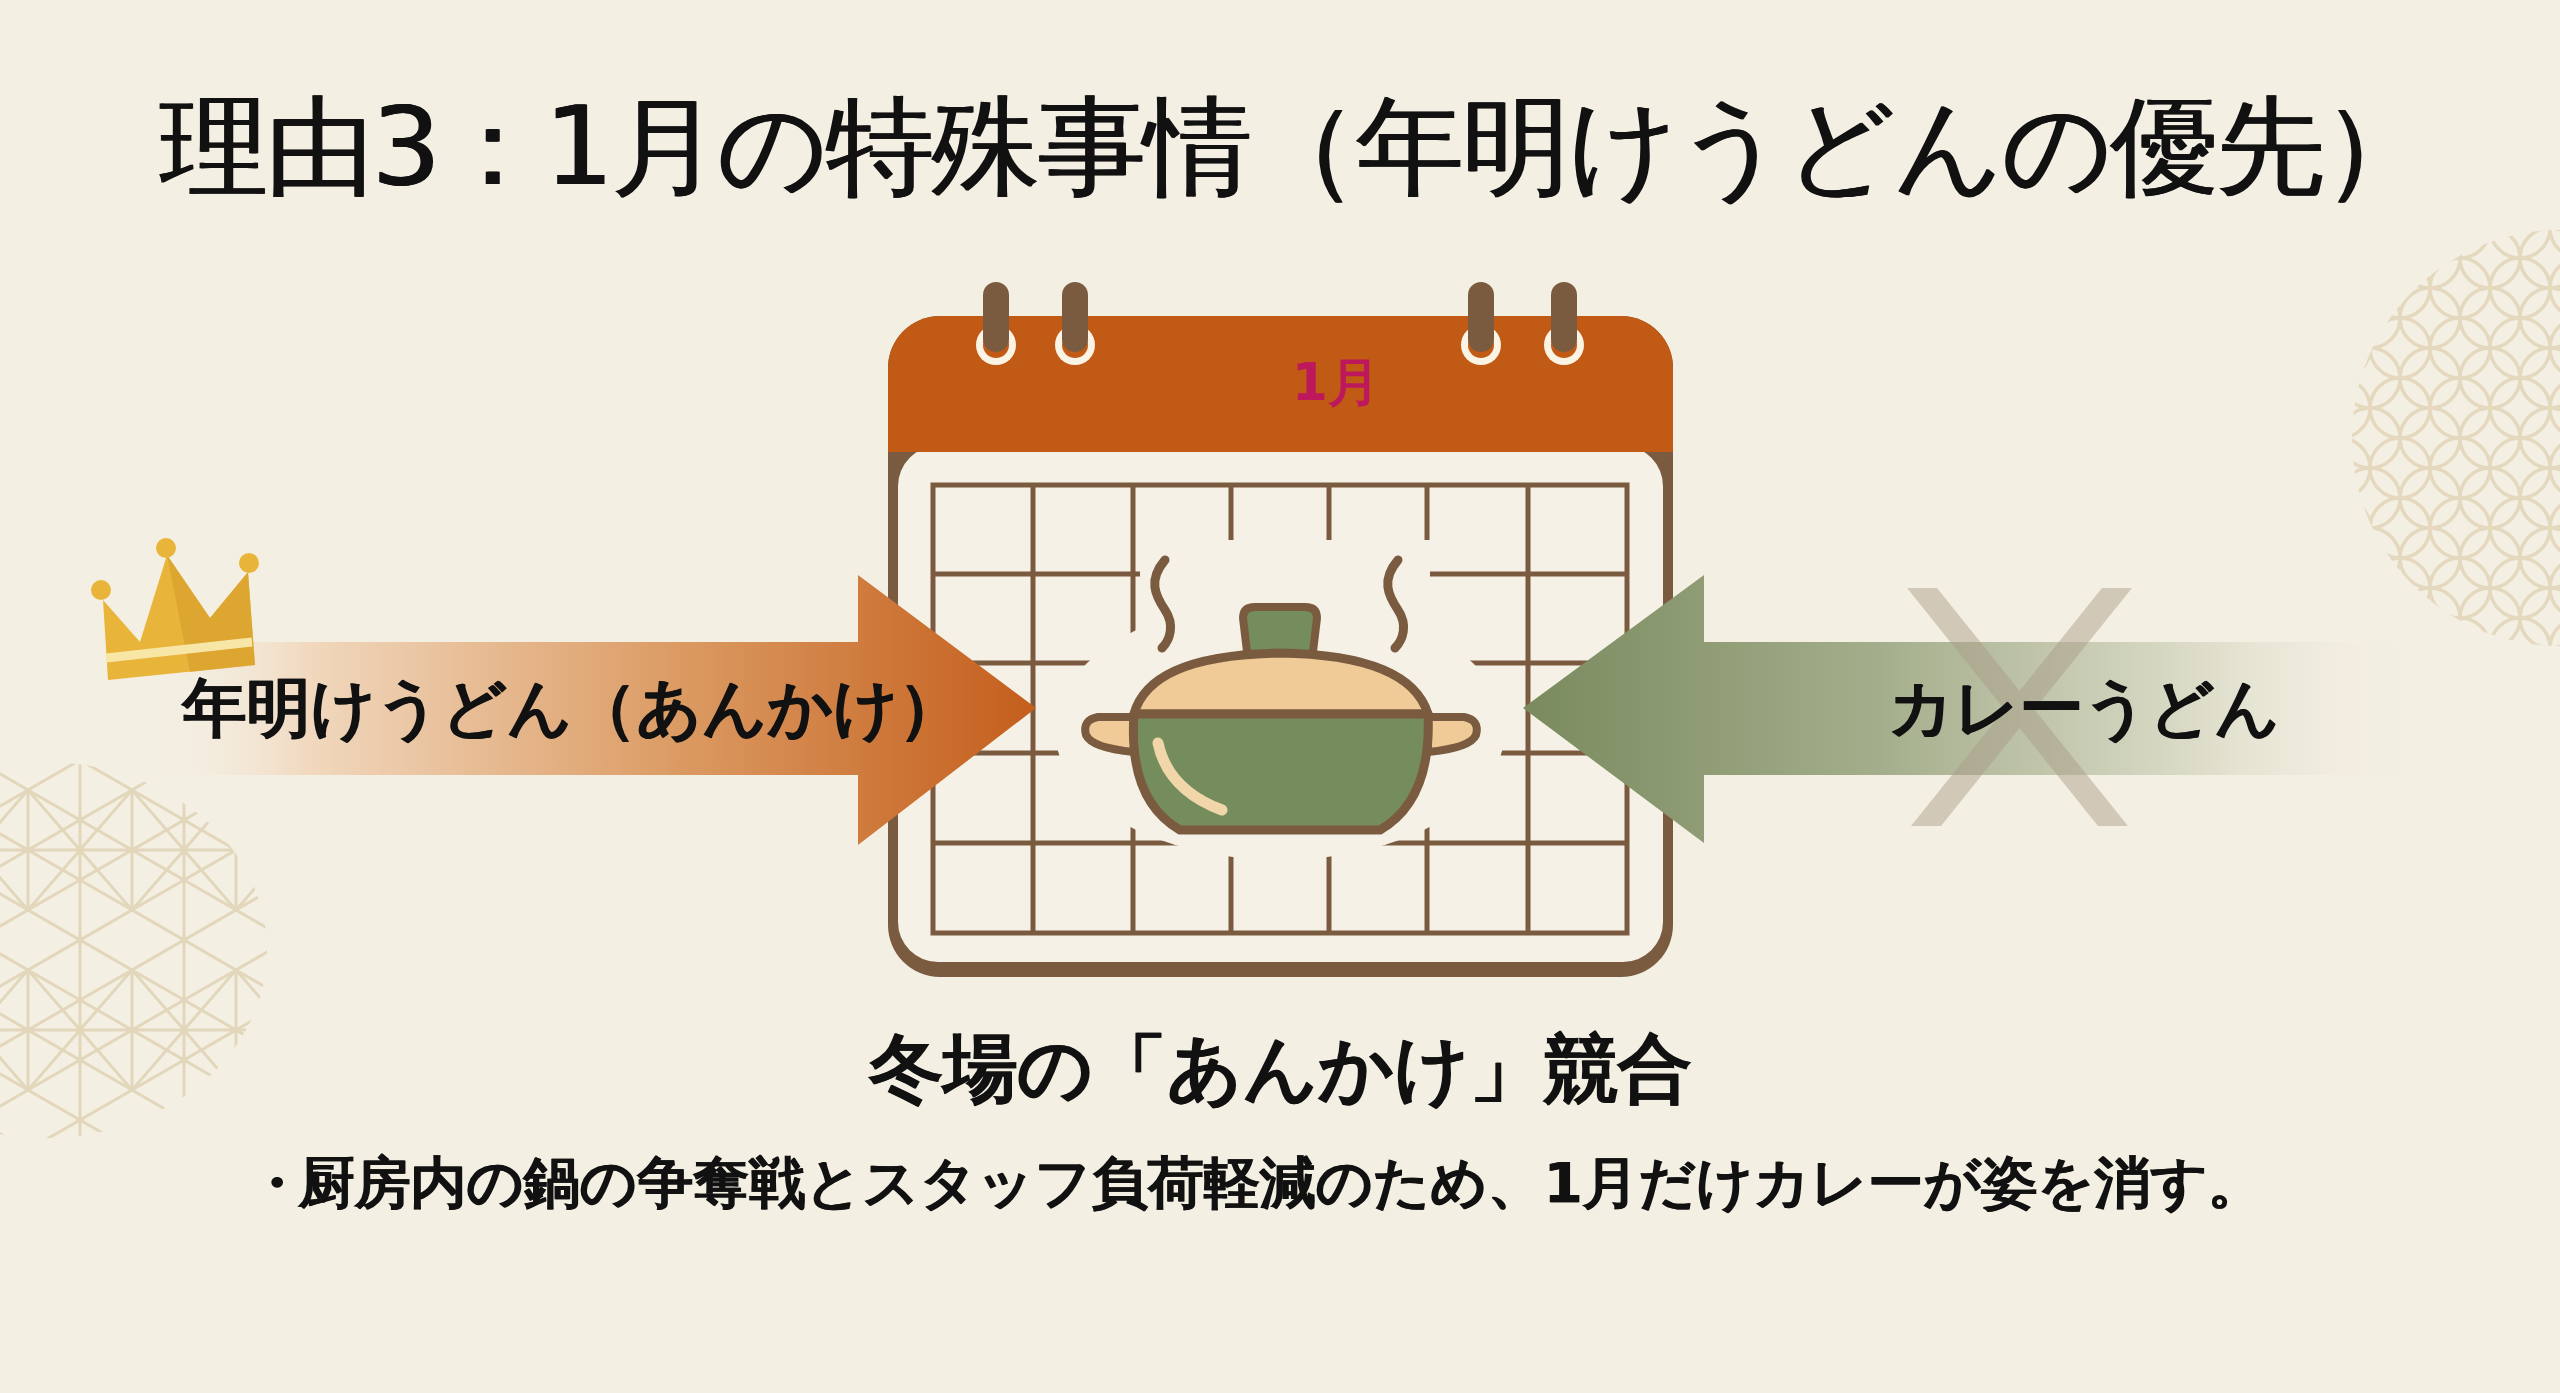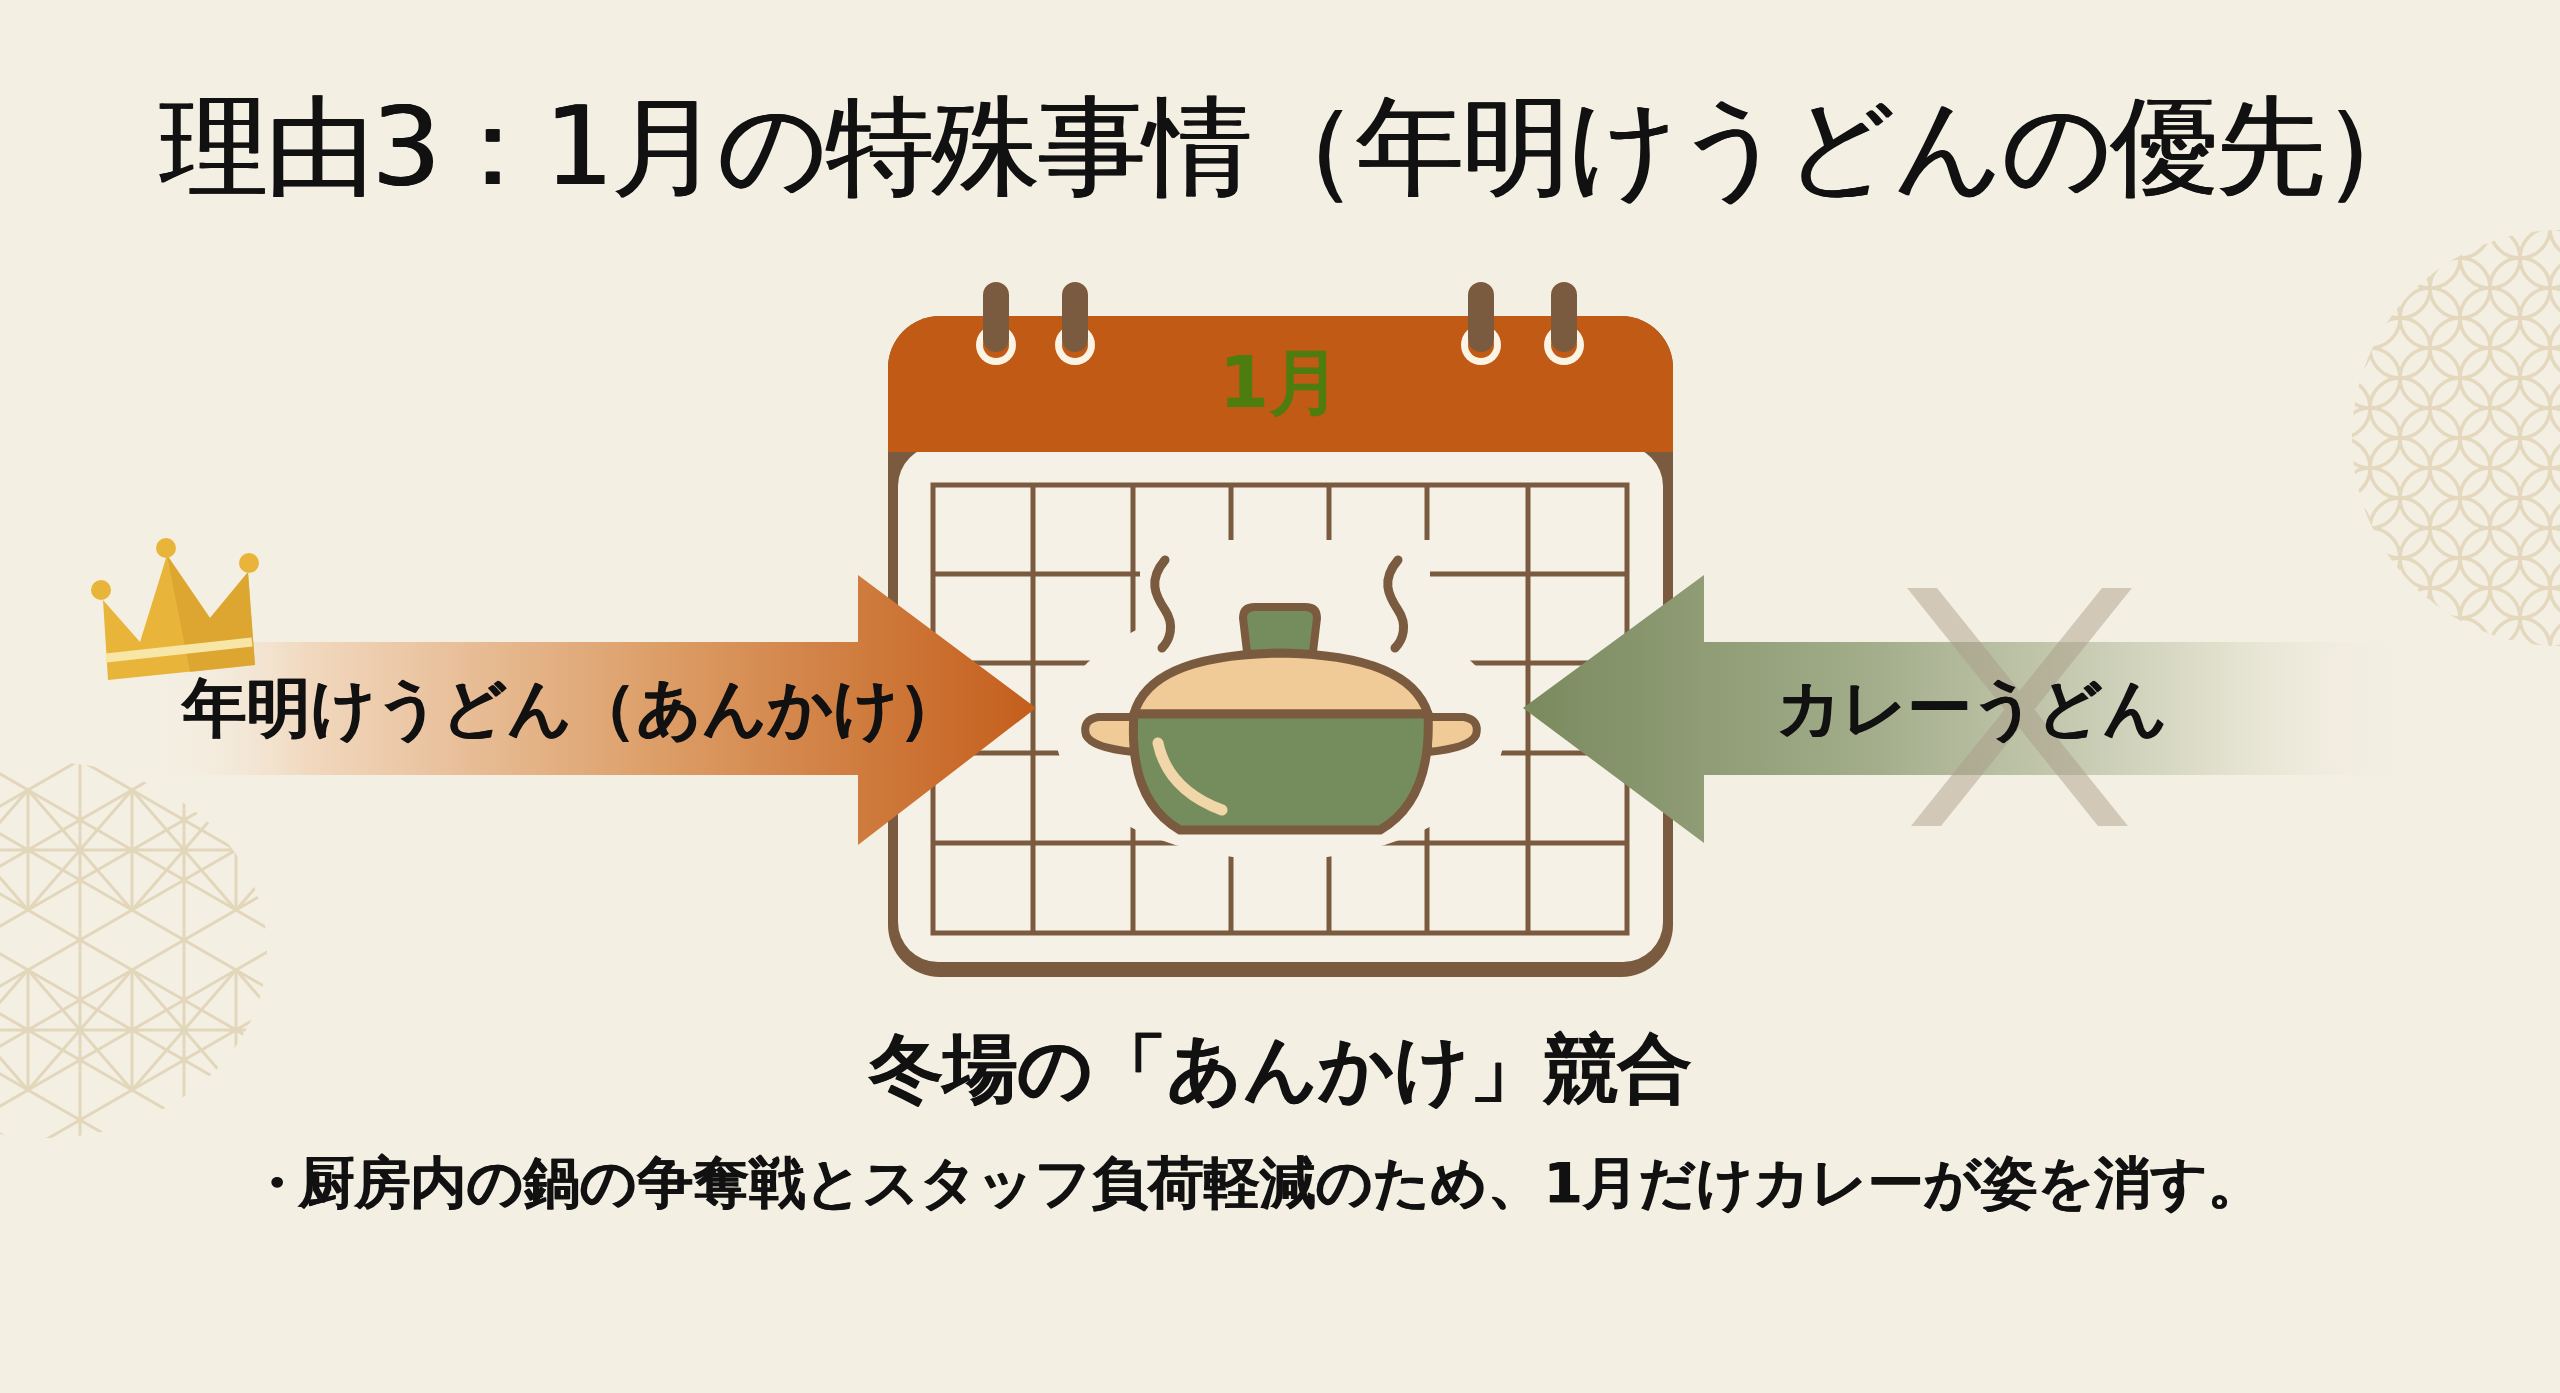--- a/index.html
+++ b/index.html
@@ -18,24 +18,24 @@
   }
   .pattern-right { left: 2340px; top: 228px; width: 440px; height: 420px; }
   .pattern-left  { left: -180px; top: 760px; width: 450px; height: 380px; }
   .diagram { left: 0; top: 0; width: 2560px; height: 1000px; }
   .arrow-label {
     font-size: 64px; font-weight: bold; line-height: 80px; white-space: nowrap;
     text-shadow: 1px 0 0 #111;
     text-align: right;
   }
   .label-left  { left: 182px; top: 668px; }
-  .label-right { left: 1776px; top: 668px; }
+  .label-right { left: 1888px; top: 668px; }
   .month-label {
-    left: 1180px; top: 332px; width: 200px; text-align: center;
-    font-size: 72px; font-weight: bold; line-height: 100px; color: #4d7c0f;
+    left: 1180px; top: 332px; width: 200px; text-align: right;
+    font-size: 52px; font-weight: bold; line-height: 100px; color: #be185d;
   }
   .subtitle {
     left: 0; top: 1018px; width: 2560px; text-align: center;
     font-size: 74px; font-weight: bold; line-height: 100px; white-space: nowrap;
     text-shadow: 1px 0 0 #111;
   }
   .bullets { left: 248px; top: 1140px; margin: 0; padding: 0; list-style: none; }
   .bullets li {
     font-size: 56px; font-weight: bold; line-height: 86px; white-space: nowrap;
     text-shadow: 1px 0 0 #111;

